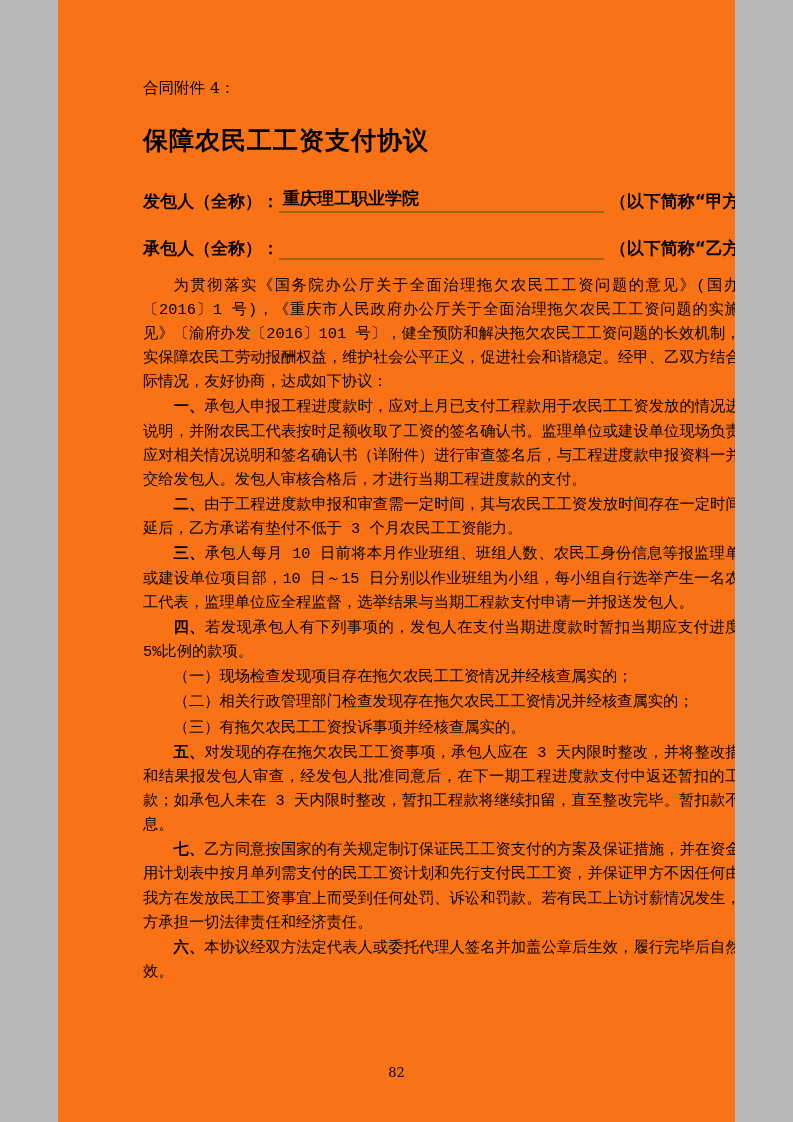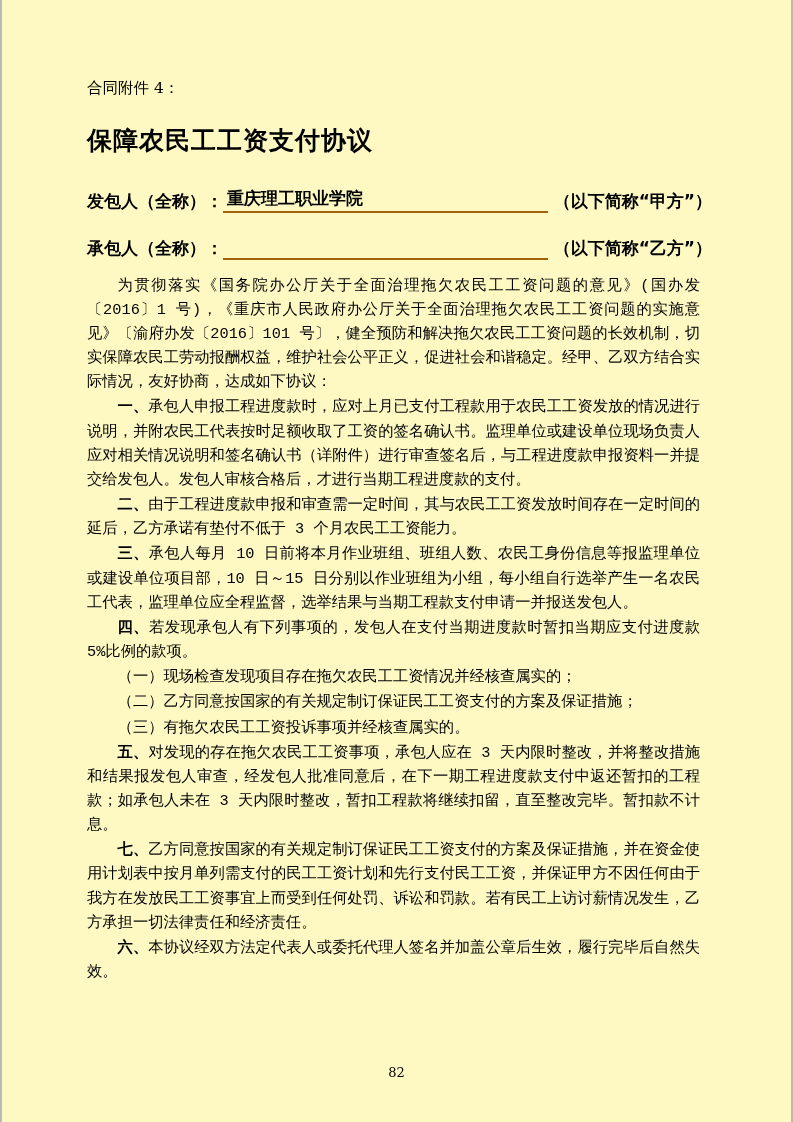--- a/index.html
+++ b/index.html
@@ -1,23 +1,23 @@
 <!DOCTYPE html>
 <html><head>
 <meta charset="utf-8">
 <style>
   html, body {
     margin: 0;
     padding: 0;
     background: #b8b8b8;
   }
   .page {
-    width: 789px;
+    width: 677px;
     height: 1122px;
-    background: #fef9c3;
+    background: #f97316;
     margin: 0 auto;
     position: relative;
     box-sizing: border-box;
     font-family: "DejaVu Serif", "Liberation Serif", serif;
     color: #000000;
     overflow: hidden;
   }
   .content {
     position: absolute;
     left: 85px;
@@ -116,21 +116,21 @@
     <p class="body-p"><span class="strong-lead">一、</span><span>承包人申报工程进度款时，应对上月已支付工程款用于农民工工资发放的情况进行说明，并附农民工代表按时足额收取了工资的签名确认书。监理单位或建设单位现场负责人应对相关情况说明和签名确认书（详附件）进行审查签名后，与工程进度款申报资料一并提交给发包人。发包人审核合格后，才进行当期工程进度款的支付。</span></p>
 
     <p class="body-p"><span class="strong-lead">二、</span><span>由于工程进度款申报和审查需一定时间，其与农民工工资发放时间存在一定时间的延后，乙方承诺有垫付不低于 3 个月农民工工资能力。</span></p>
 
     <p class="body-p"><span class="strong-lead">三、</span><span>承包人每月 10 日前将本月作业班组、班组人数、农民工身份信息等报监理单位或建设单位项目部，10 日～15 日分别以作业班组为小组，每小组自行选举产生一名农民工代表，监理单位应全程监督，选举结果与当期工程款支付申请一并报送发包人。</span></p>
 
     <p class="body-p"><span class="strong-lead">四、</span><span>若发现承包人有下列事项的，发包人在支付当期进度款时暂扣当期应支付进度款5%比例的款项。</span></p>
 
     <p class="body-p"><span>（一）现场检查发现项目存在拖欠农民工工资情况并经核查属实的；</span></p>
 
-    <p class="body-p"><span>（二）乙方同意按国家的有关规定制订保证民工工资支付的方案及保证措施；</span></p>
+    <p class="body-p"><span>（二）相关行政管理部门检查发现存在拖欠农民工工资情况并经核查属实的；</span></p>
 
     <p class="body-p"><span>（三）有拖欠农民工工资投诉事项并经核查属实的。</span></p>
 
     <p class="body-p"><span class="strong-lead">五、</span><span>对发现的存在拖欠农民工工资事项，承包人应在 3 天内限时整改，并将整改措施和结果报发包人审查，经发包人批准同意后，在下一期工程进度款支付中返还暂扣的工程款；如承包人未在 3 天内限时整改，暂扣工程款将继续扣留，直至整改完毕。暂扣款不计息。</span></p>
 
     <p class="body-p"><span class="strong-lead">七、</span><span>乙方同意按国家的有关规定制订保证民工工资支付的方案及保证措施，并在资金使用计划表中按月单列需支付的民工工资计划和先行支付民工工资，并保证甲方不因任何由于我方在发放民工工资事宜上而受到任何处罚、诉讼和罚款。若有民工上访讨薪情况发生，乙方承担一切法律责任和经济责任。</span></p>
 
     <p class="body-p"><span class="strong-lead">六、</span><span>本协议经双方法定代表人或委托代理人签名并加盖公章后生效，履行完毕后自然失效。</span></p>
 
   </div>

